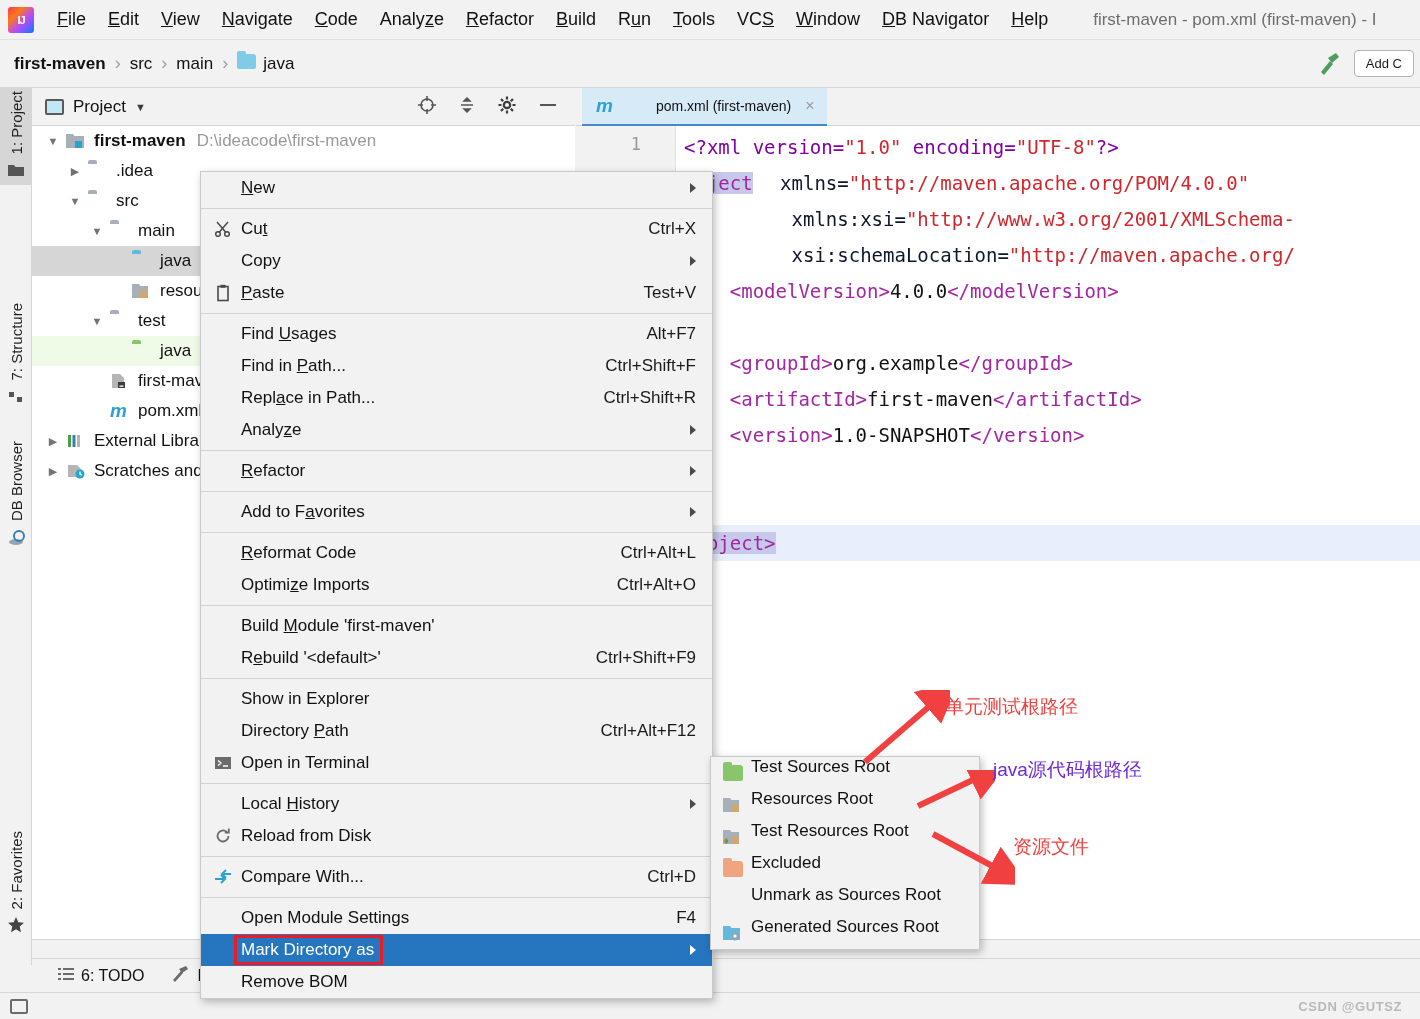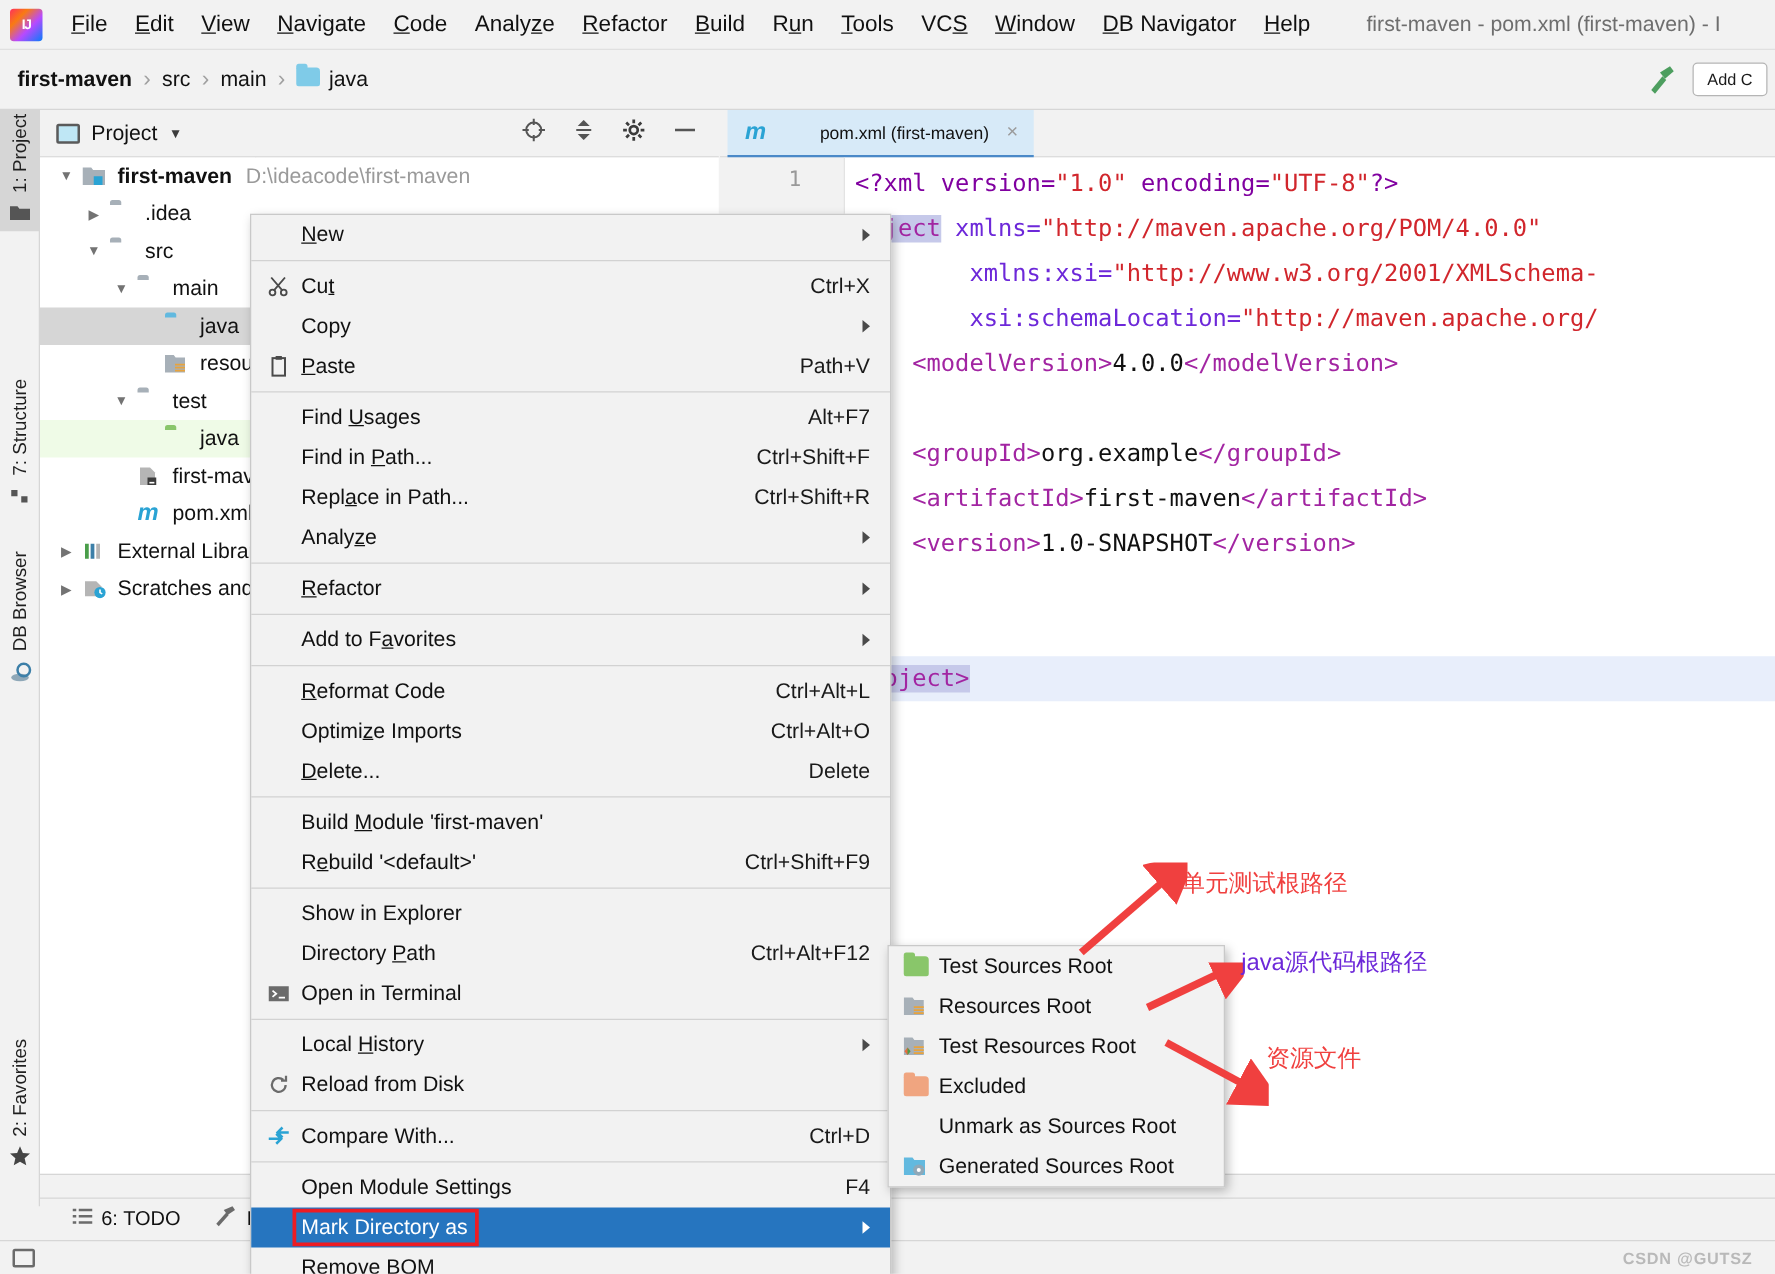--- a/index.html
+++ b/index.html
@@ -141,21 +141,21 @@
 
   .code {
     position: absolute; left: 676px; top: 126px; width: 744px; height: 813px;
     background: #fff; font-family: "DejaVu Sans Mono", monospace;
     font-size: 19px; line-height: 36px; overflow: hidden; padding-top: 3px;
   }
   .cline { white-space: pre; height: 36px; padding-left: 8px; }
   .cline.hl { background: #e8eefb; }
   .sel { background: #c6c9ea; }
   .tg { color: #a225a2; }
-  .at { color: #6d28d9; }
+  .at { color: #0f172a; margin-left: 16px; }
   .st { color: #d1262c; }
   .pl { color: #111; }
   .pi { color: #8000a0; }
 
   
   .ctxmenu {
     position: absolute; left: 200px; top: 171px; width: 513px;
     background: #f2f2f2; border: 1px solid #c9c9c9;
     box-shadow: 2px 3px 8px rgba(0,0,0,.26); z-index: 40;
     font-size: 17px; color: #111;
@@ -178,21 +178,21 @@
   }
   .msep { height: 1px; background: #d2d2d2; margin: 4px 0; }
 
   
   .submenu {
     position: absolute; left: 710px; top: 756px; width: 270px;
     background: #f2f2f2; border: 1px solid #c9c9c9;
     box-shadow: 2px 3px 8px rgba(0,0,0,.26); z-index: 45;
     font-size: 17px; color: #111;
   }
-  .smi { position: relative; height: 32px; display: flex; align-items: center; padding-left: 40px; white-space: nowrap; }
+  .smi { position: relative; height: 32px; display: flex; padding-left: 40px; white-space: nowrap; }
   .smi .sm-ico { position: absolute; left: 12px; top: 8px; }
 
   
   .ann { position: absolute; color: #f0403f; font-size: 19px; white-space: nowrap; z-index: 50; }
   .arrow-svg { position: absolute; z-index: 49; }
 
   
   .statusbar {
     position: absolute; left: 32px; top: 958px; width: 1388px; height: 34px;
     background: #f2f2f2; border-top: 1px solid #d6d6d6;
@@ -497,21 +497,21 @@
       <div class="mi">
         <span>Copy</span>
         <span class="arrow"></span>
       </div>
       <div class="mi">
         <span class="mi-ico"><svg width="18" height="18" viewBox="0 0 18 18">
             <rect x="4" y="2.5" width="10" height="14" fill="none" stroke="#4a4a4a" stroke-width="1.6"></rect>
             <rect x="6.5" y="0.8" width="5" height="3" fill="#4a4a4a"></rect>
           </svg></span>
         <span><u>P</u>aste</span>
-        <span class="accel">Path+V</span>
+        <span class="accel">Test+V</span>
       </div>
       <div class="msep"></div>
       <div class="mi">
         <span>Find <u>U</u>sages</span>
         <span class="accel">Alt+F7</span>
       </div>
       <div class="mi">
         <span>Find in <u>P</u>ath...</span>
         <span class="accel">Ctrl+Shift+F</span>
       </div>
@@ -534,24 +534,20 @@
         <span class="arrow"></span>
       </div>
       <div class="msep"></div>
       <div class="mi">
         <span><u>R</u>eformat Code</span>
         <span class="accel">Ctrl+Alt+L</span>
       </div>
       <div class="mi">
         <span>Optimi<u>z</u>e Imports</span>
         <span class="accel">Ctrl+Alt+O</span>
-      </div>
-      <div class="mi">
-        <span><u>D</u>elete...</span>
-        <span class="accel">Delete</span>
       </div>
       <div class="msep"></div>
       <div class="mi">
         <span>Build <u>M</u>odule 'first-maven'</span>
       </div>
       <div class="mi">
         <span>R<u>e</u>build '&lt;default&gt;'</span>
         <span class="accel">Ctrl+Shift+F9</span>
       </div>
       <div class="msep"></div>

